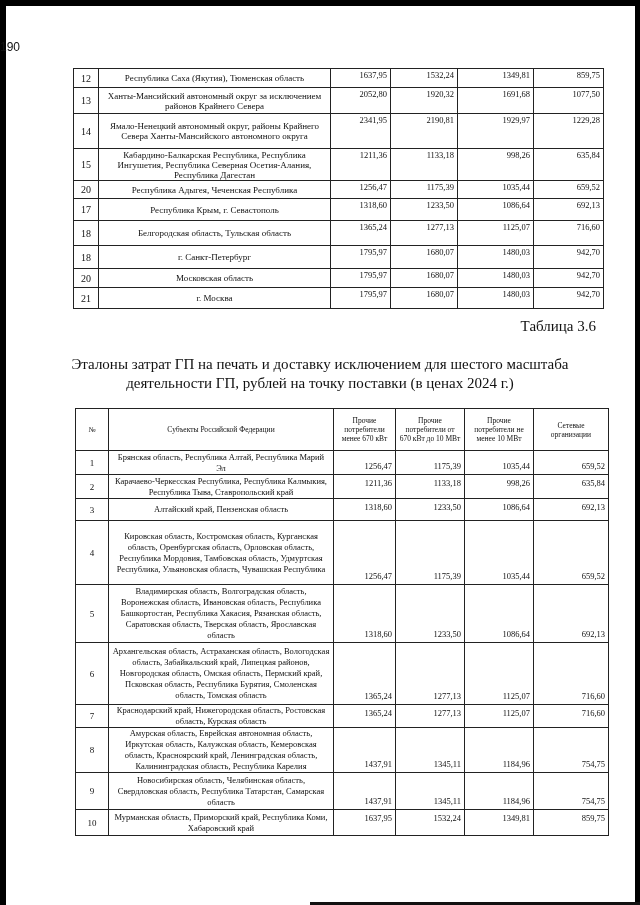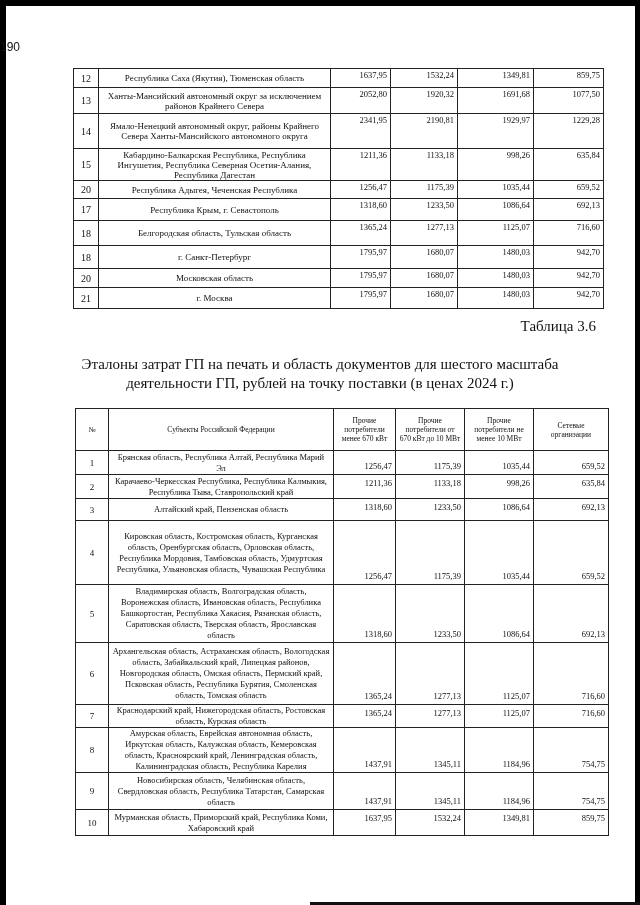--- a/index.html
+++ b/index.html
@@ -133,21 +133,21 @@
         <td class="v">1795,97</td>
         <td class="v">1680,07</td>
         <td class="v">1480,03</td>
         <td class="v">942,70</td>
       </tr>
     </tbody>
 </table>
 
 <div class="tbl-label">Таблица 3.6</div>
 <div class="tbl-title">
-  <div>Эталоны затрат ГП на печать и область документов для шестого масштаба</div>
+  <div>Эталоны затрат ГП на печать и доставку исключением для шестого масштаба</div>
   <div>деятельности ГП, рублей на точку поставки (в ценах 2024 г.)</div>
 </div>
 
 <table id="t2">
   <colgroup>
     <col style="width:33px">
       <col style="width:225px">
       <col style="width:62px">
       <col style="width:69px">
       <col style="width:69px">

